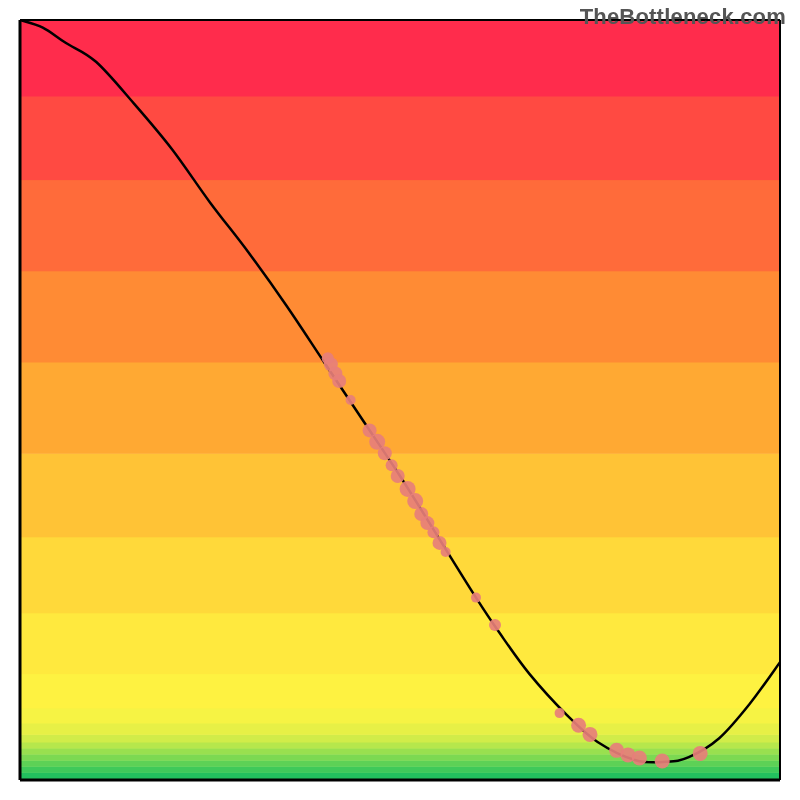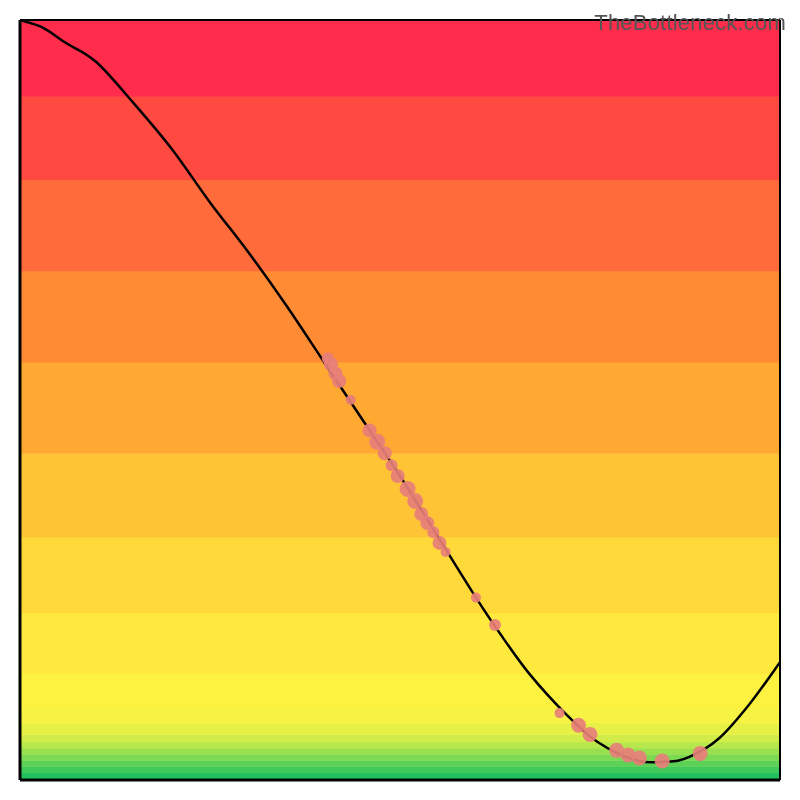--- a/index.html
+++ b/index.html
@@ -13,25 +13,25 @@
   .chart-container {
     position: relative;
     width: 800px;
     height: 800px;
   }
   svg {
     display: block;
   }
   .watermark {
     position: absolute;
-    top: 10px;
+    top: 4px;
     right: 14px;
     font-family: Arial, Helvetica, sans-serif;
     font-size: 22px;
-    font-weight: 400;
+    font-weight: 700;
     color: #555555;
     letter-spacing: 0.2px;
   }
 </style>
 </head>
 <body>
 
 <div class="chart-container">
   <div class="watermark">TheBottleneck.com</div>
   <svg id="chart-svg" width="800" height="800" viewBox="0 0 800 800">

